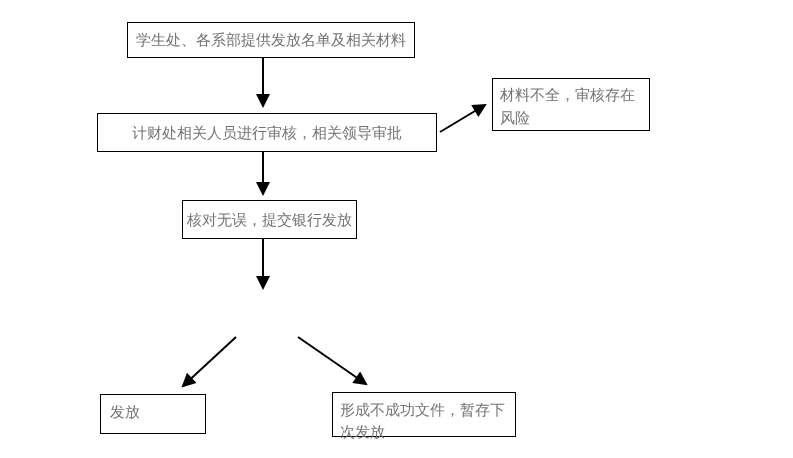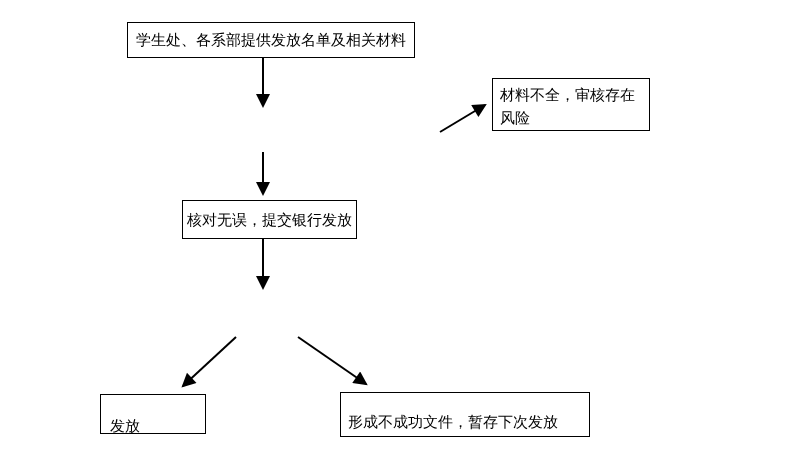--- a/index.html
+++ b/index.html
@@ -7,21 +7,21 @@
     padding: 0;
     background: #ffffff;
   }
   #canvas {
     position: relative;
     width: 793px;
     height: 458px;
     background: #ffffff;
     font-family: "Liberation Sans", "DejaVu Sans", sans-serif;
     font-size: 15px;
-    color: #000000;
+    color: #737373;
     overflow: hidden;
     border-bottom: 1px solid #d9d9d9;
   }
   .node {
     position: absolute;
     background: #ffffff;
     border: 1px solid #000000;
     box-sizing: border-box;
     line-height: 22px;
     white-space: nowrap;
@@ -34,22 +34,22 @@
   }
   .node.topleft {
     white-space: normal;
     text-align: left;
   }
   #n-provide { left: 127px; top: 22px;  width: 288px; height: 36px; }
   #n-review  { left: 97px;  top: 113px; width: 340px; height: 39px; }
   #n-risk    { left: 492px; top: 78px;  width: 158px; height: 53px; padding: 4px 7px 0 7px; line-height: 23px; }
   #n-verify  { left: 182px; top: 200px; width: 175px; height: 39px; }
   #n-submit  { left: 202px; top: 294px; width: 137px; height: 40px; }
-  #n-issue   { left: 100px; top: 394px; width: 106px; height: 40px; padding: 20px 0 0 9px; }
-  #n-fail    { left: 340px; top: 392px; width: 250px; height: 45px; padding: 18px 0 0 7px; }
+  #n-issue   { left: 100px; top: 394px; width: 106px; height: 40px; padding: 6px 0 0 9px; }
+  #n-fail    { left: 332px; top: 392px; width: 184px; height: 45px; padding: 6px 0 0 7px; }
   #edges {
     position: absolute;
     left: 0; top: 0;
     width: 793px;
     height: 458px;
     pointer-events: none;
   }
   #edges line {
     stroke: #000000;
     stroke-width: 2;
@@ -69,20 +69,21 @@
     <line x1="263" y1="58" x2="263" y2="106" marker-end="url(#ah)"></line>
     <line x1="440" y1="132" x2="485" y2="105" marker-end="url(#ah)"></line>
     <line x1="263" y1="152" x2="263" y2="194" marker-end="url(#ah)"></line>
     <line x1="263" y1="239" x2="263" y2="288" marker-end="url(#ah)"></line>
     <line x1="236" y1="337" x2="183" y2="386" marker-end="url(#ah)"></line>
     <line x1="298" y1="337" x2="366" y2="384" marker-end="url(#ah)"></line>
   </svg>
 
   <div class="node centered" id="n-provide">学生处、各系部提供发放名单及相关材料</div>
 
+  <div class="node centered" id="n-review">计财处相关人员进行审核，相关领导审批</div>
 
   <div class="node topleft" id="n-risk">材料不全，审核存在风险</div>
 
   <div class="node centered" id="n-verify">核对无误，提交银行发放</div>
 
 
   <div class="node topleft" id="n-issue">发放</div>
 
   <div class="node topleft" id="n-fail">形成不成功文件，暂存下次发放</div>
 

